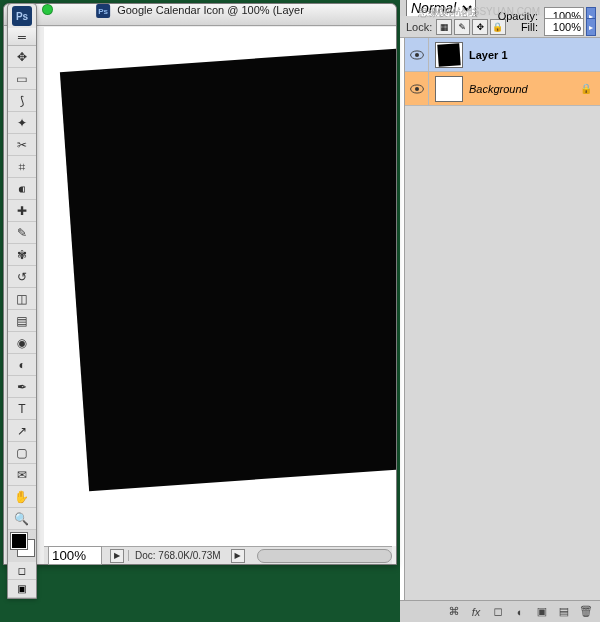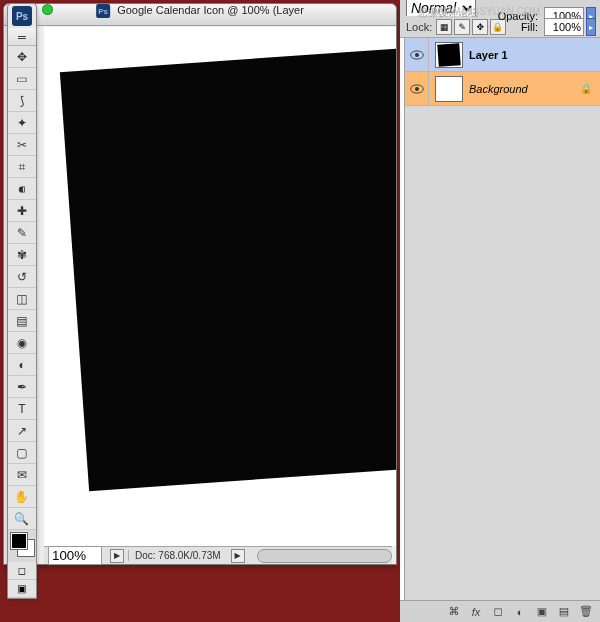--- a/index.html
+++ b/index.html
@@ -8,21 +8,21 @@
   .percent-group { display: inline-flex; align-items: center; gap: 2px; }
   .percent-field { width: 40px; text-align: right; padding-right: 2px; }
   .percent-arrow { width: 10px; height: 18px; background: #6a8dd8; border: 1px solid #3a5ca8; display: inline-flex; align-items: center; justify-content: center; color: #fff; font-size: 8px; }
 
   .lock-bar { position: absolute; top: 16px; left: 400px; right: 0; height: 22px; background: #d6d6d6; border-bottom: 1px solid #a8a8a8; display: flex; align-items: center; gap: 4px; padding: 0 6px; z-index: 3; }
   .lock-bar .lbl { color: #333; }
   .lock-icons { display: flex; gap: 2px; }
   .lock-icon { width: 16px; height: 16px; border: 1px solid #888; background: #eee; display: flex; align-items: center; justify-content: center; font-size: 9px; }
 
   
-  .workspace { position: absolute; top: 0; left: 0; width: 400px; height: 622px; background: #7f1d1d; }
+  .workspace { position: absolute; top: 0; left: 0; width: 400px; height: 622px; background: #14532d; }
   .layers-panel { position: absolute; top: 38px; right: 0; width: 196px; bottom: 12px; background: #d8d8d8; border-left: 1px solid #a0a0a0; }
 
   
   .doc-window { position: absolute; top: 3px; left: 3px; width: 394px; height: 562px; background: #ededed; border: 1px solid #7a7a7a; border-radius: 6px 6px 0 0; box-shadow: 0 2px 6px rgba(0,0,0,.3); }
   .titlebar { height: 22px; background: linear-gradient(#f6f6f6, #d6d6d6); border-bottom: 1px solid #a0a0a0; border-radius: 6px 6px 0 0; display: flex; align-items: flex-start; padding: 0 6px; gap: 6px; position: relative; }
   .traffic-lights { display: flex; gap: 5px; }
   .tl { width: 11px; height: 11px; border-radius: 50%; border: 1px solid rgba(0,0,0,.25); }
   .tl.red { background: #ff5f57; } .tl.yellow { background: #febc2e; } .tl.green { background: #28c840; }
   .titlebar .ps-badge { width: 14px; height: 14px; background: #1a3a6e; color: #8fb8ec; font-size: 8px; font-weight: bold; display: flex; align-items: center; justify-content: center; border-radius: 2px; margin-left: 60px;}
   .titlebar .title-text { font-size: 11px; color: #222; position: absolute; left: 50%; transform: translateX(-50%); white-space: nowrap; }

